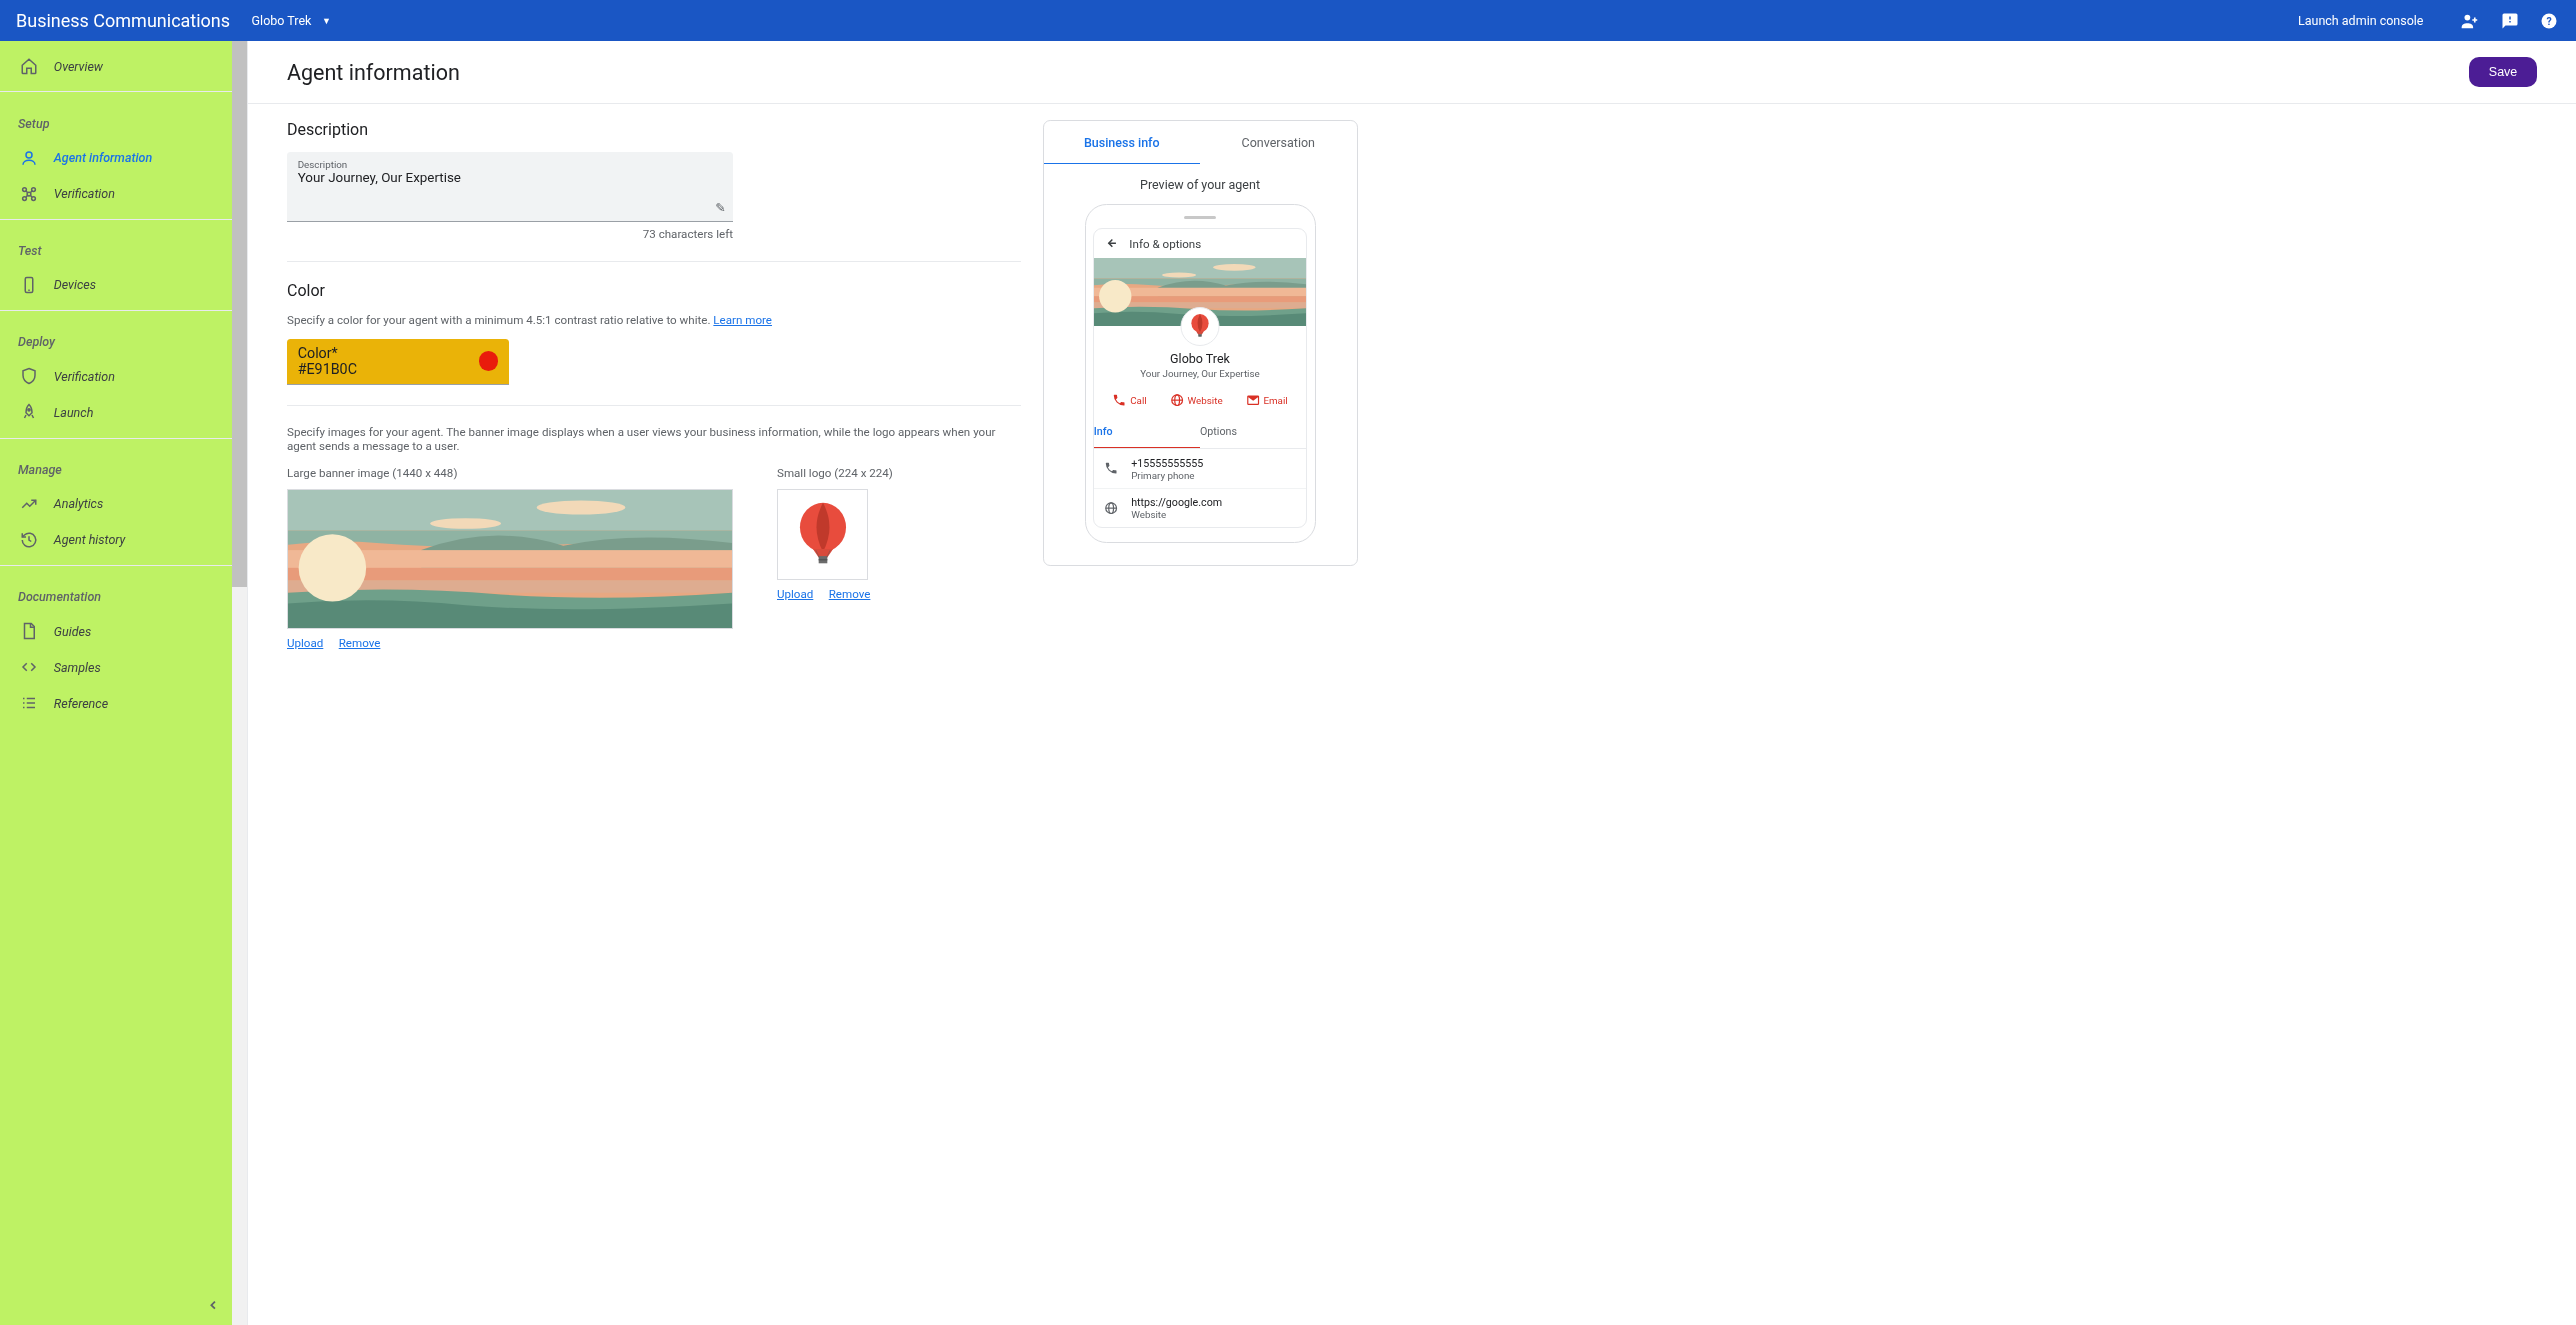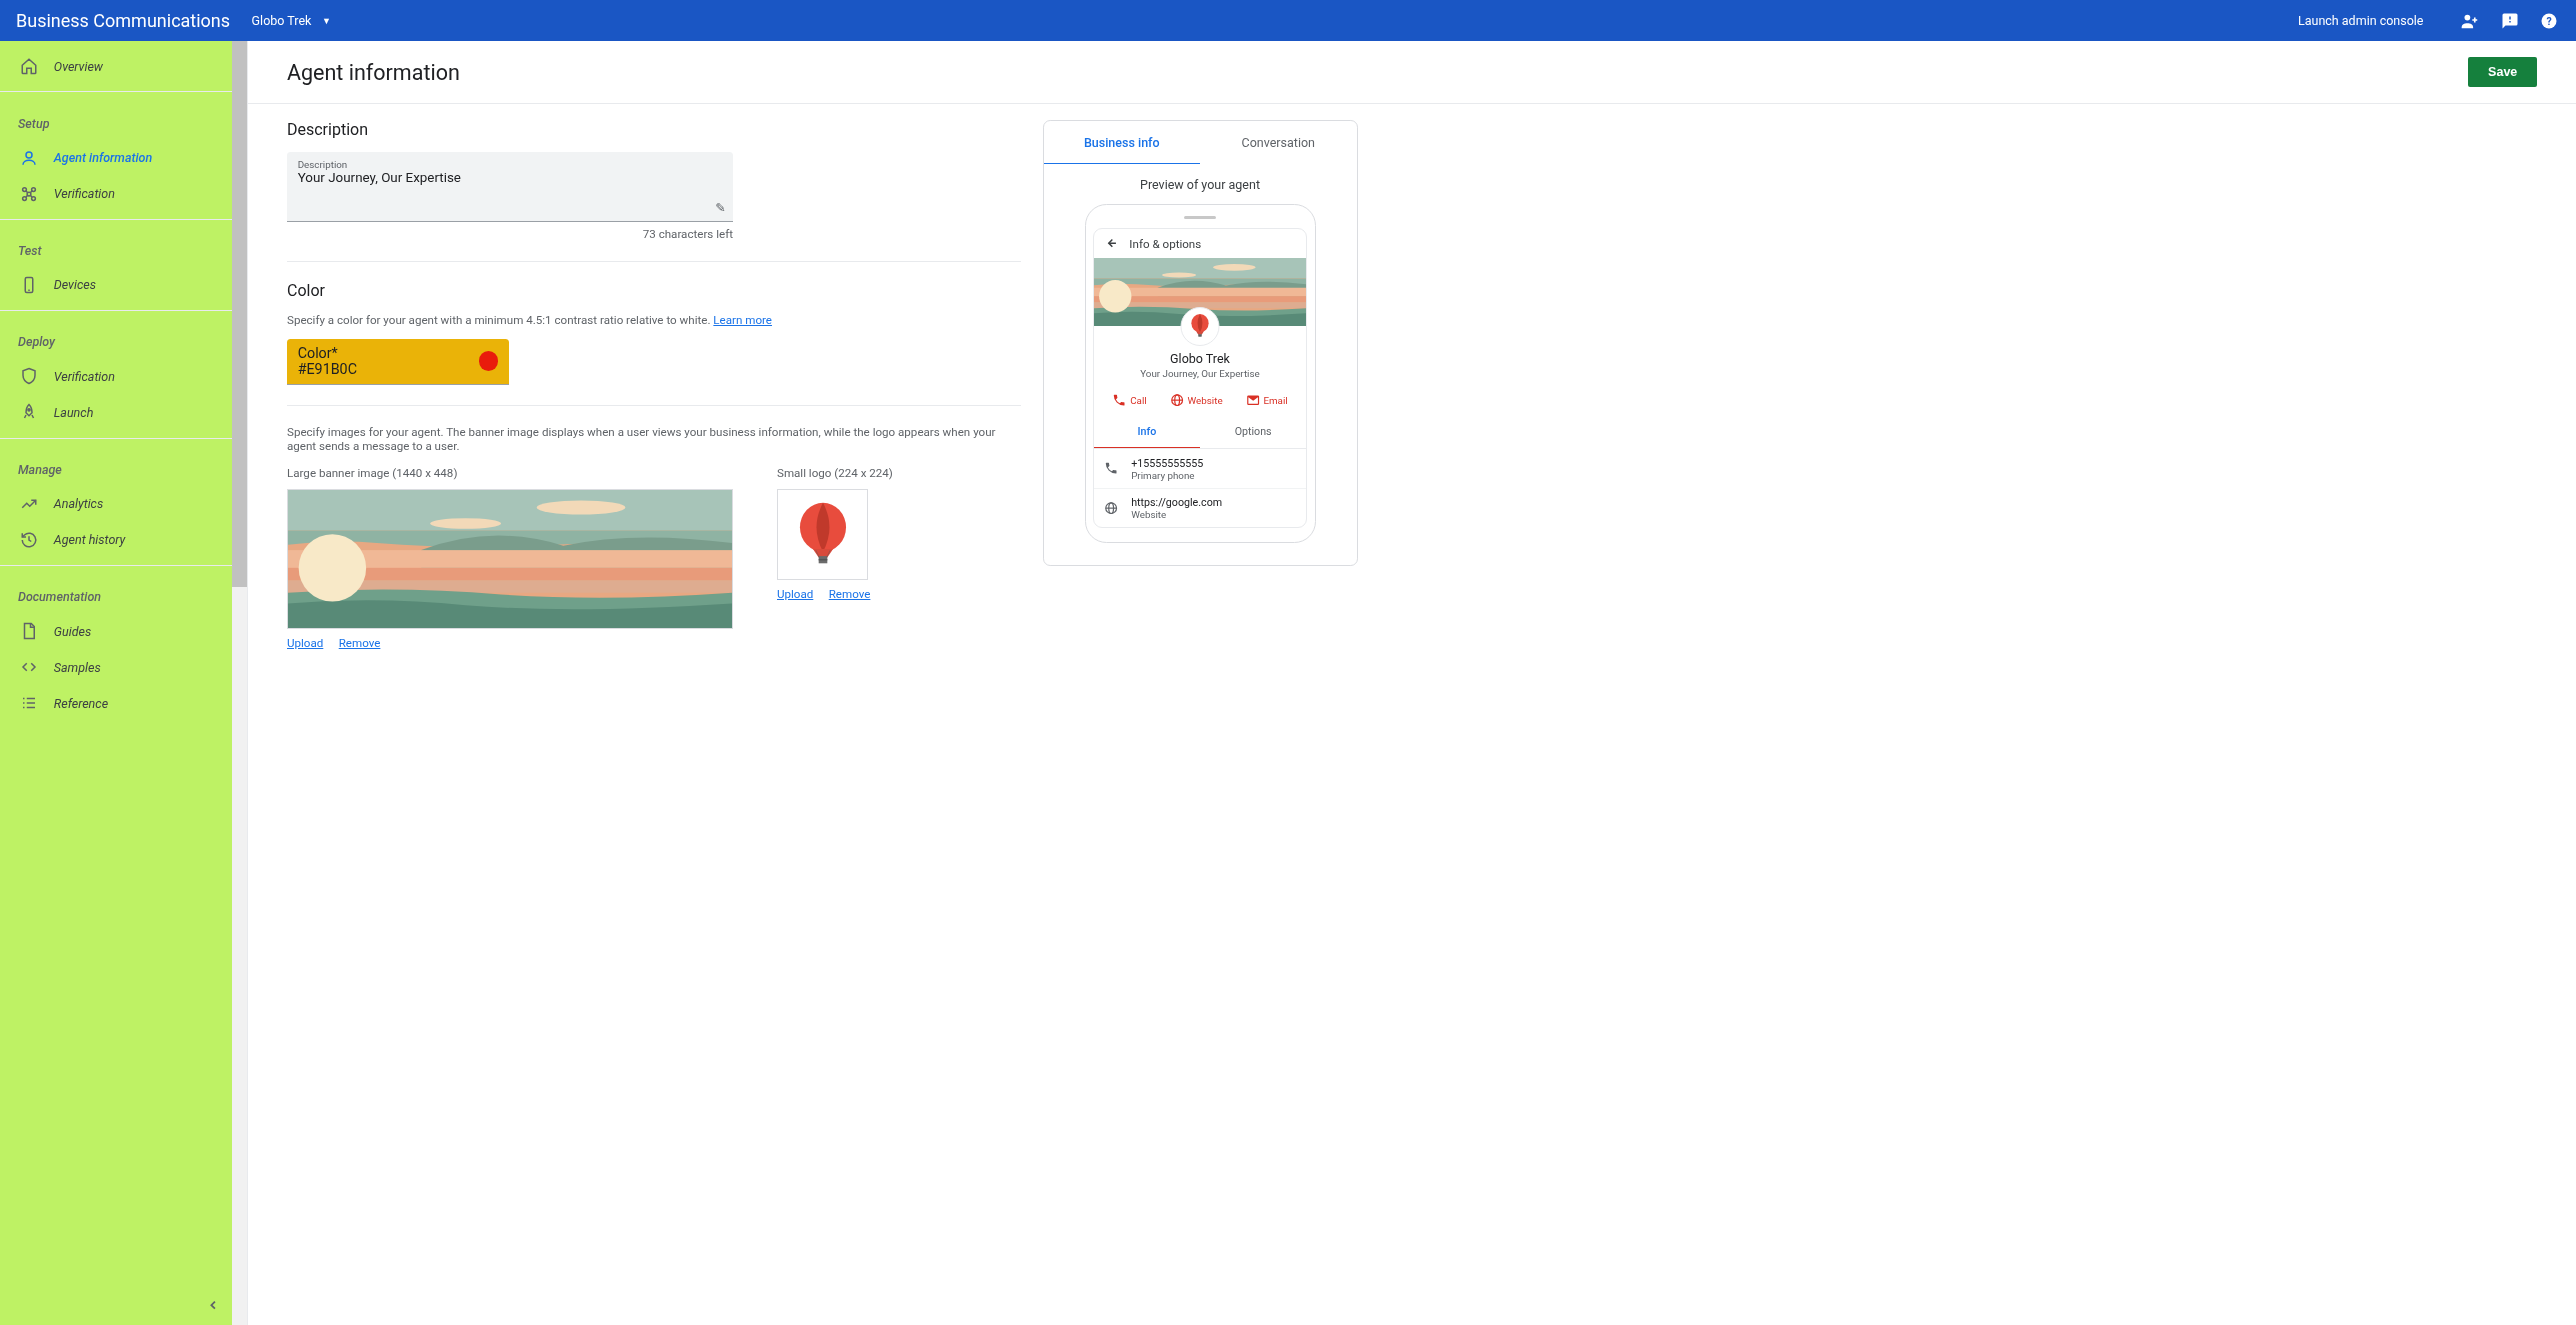--- a/index.html
+++ b/index.html
@@ -19,21 +19,21 @@
 .sidebar-content { padding-right: 15px; }
 .nav-item { display: flex; align-items: center; padding: 0 18px; height: 36px; font-size: 12.5px; color: #3c4043; cursor: pointer; }
 .nav-item.active { color: #1a73e8; font-weight: 500; }
 .nav-item .ico { width: 21.5px; height: 21.5px; margin-right: 14.3px; display: flex; align-items: center; justify-content: center; }
 .nav-section { font-size: 12.5px; font-weight: 500; color: #5f6368; padding: 16px 18px 9px; }
 .nav-divider { border: none; border-top: 0.9px solid #e8eaed; margin: 7.2px 0; }
 .collapse-btn { position: absolute; bottom: 5.4px; right: 19.7px; width: 29px; height: 29px; display: flex; align-items: center; justify-content: center; cursor: pointer; color: #5f6368; }
 .main { flex: 1; overflow: auto; position: relative; }
 .page-header { display: flex; align-items: center; padding: 16px 39px; border-bottom: 0.9px solid #e8eaed; }
 .page-title { font-size: 21.5px; font-weight: 400; color: #202124; }
-.save-btn { margin-left: auto; background: #15803d; color: #fff; border: none; border-radius: 2px; padding: 8px 19.7px; font-size: 12.5px; font-weight: 700; cursor: pointer; }
+.save-btn { margin-left: auto; background: #4c1d95; color: #fff; border: none; border-radius: 10px; padding: 8px 19.7px; font-size: 12.5px; font-weight: 400; cursor: pointer; }
 .content { display: flex; padding: 16px 39px 36px; gap: 21.5px; }
 .form-area { flex: 1; max-width: 734px; }
 .section-title { font-size: 16px; font-weight: 400; color: #202124; margin-bottom: 12.5px; }
 .text-field { background: #f1f3f4; border-bottom: 0.9px solid #9aa0a6; padding: 7.2px 10.7px 9px; position: relative; border-radius: 3.6px 3.6px 0 0; }
 .text-field .label { font-size: 9.8px; color: #5f6368; }
 .text-field .value { font-size: 13.4px; color: #202124; }
 .desc-field { width: 446px; height: 70px; position: relative; }
 .desc-field .edit-ico { position: absolute; right: 7.2px; bottom: 5.4px; color: #5f6368; font-size: 12.5px; }
 .helper { font-size: 10.7px; color: #5f6368; margin-top: 5.4px; }
 .helper.right { text-align: right; width: 446px; font-size: 11.6px; }
@@ -59,21 +59,21 @@
 .phone-card { border: 0.9px solid #e8eaed; border-radius: 9px; overflow: hidden; }
 .phone-head { display: flex; align-items: center; padding: 7.2px 10.7px; font-size: 11.6px; color: #3c4043; }
 .phone-head .back { margin-right: 10.7px; cursor: pointer; }
 .phone-banner { height: 68px; position: relative; }
 .phone-logo { position: absolute; bottom: -19.7px; left: 50%; transform: translateX(-50%); width: 39px; height: 39px; border-radius: 50%; background: #fff; border: 0.9px solid #e8eaed; display: flex; align-items: center; justify-content: center; }
 .phone-name { text-align: center; padding: 25px 0 1.8px; font-size: 12.5px; color: #202124; }
 .phone-tagline { text-align: center; font-size: 9.8px; color: #5f6368; padding-bottom: 10.7px; }
 .phone-actions { display: flex; justify-content: space-around; padding: 3.6px 7.2px 9px; }
 .phone-action { display: flex; align-items: center; font-size: 9.8px; color: #d93025; cursor: pointer; gap: 3.6px; }
 .phone-subtabs { display: flex; border-bottom: 0.9px solid #e8eaed; }
-.phone-subtab { flex: 1; text-align: center; font-size: 10.7px; padding: 9px 0; color: #5f6368; border-bottom: 1.8px solid transparent; cursor:pointer; }
+.phone-subtab { flex: 1; font-size: 10.7px; padding: 9px 0; color: #5f6368; border-bottom: 1.8px solid transparent; cursor:pointer; }
 .phone-subtab.active { color: #1a73e8; border-bottom-color: #d93025; font-weight: 500; }
 .phone-info-row { display: flex; align-items: center; padding: 7.2px 10.7px; gap: 12.5px; border-bottom: 0.9px solid #f1f3f4; }
 .phone-info-row:last-child { border-bottom: none; }
 .phone-info-ico { color: #5f6368; }
 .phone-info-text .primary { font-size: 10.7px; color: #202124; }
 .phone-info-text .secondary { font-size: 9.8px; color: #5f6368; }
 svg { display: block; }
 .banner-svg { width: 100%; height: 100%; }
 </style>
 </head>

